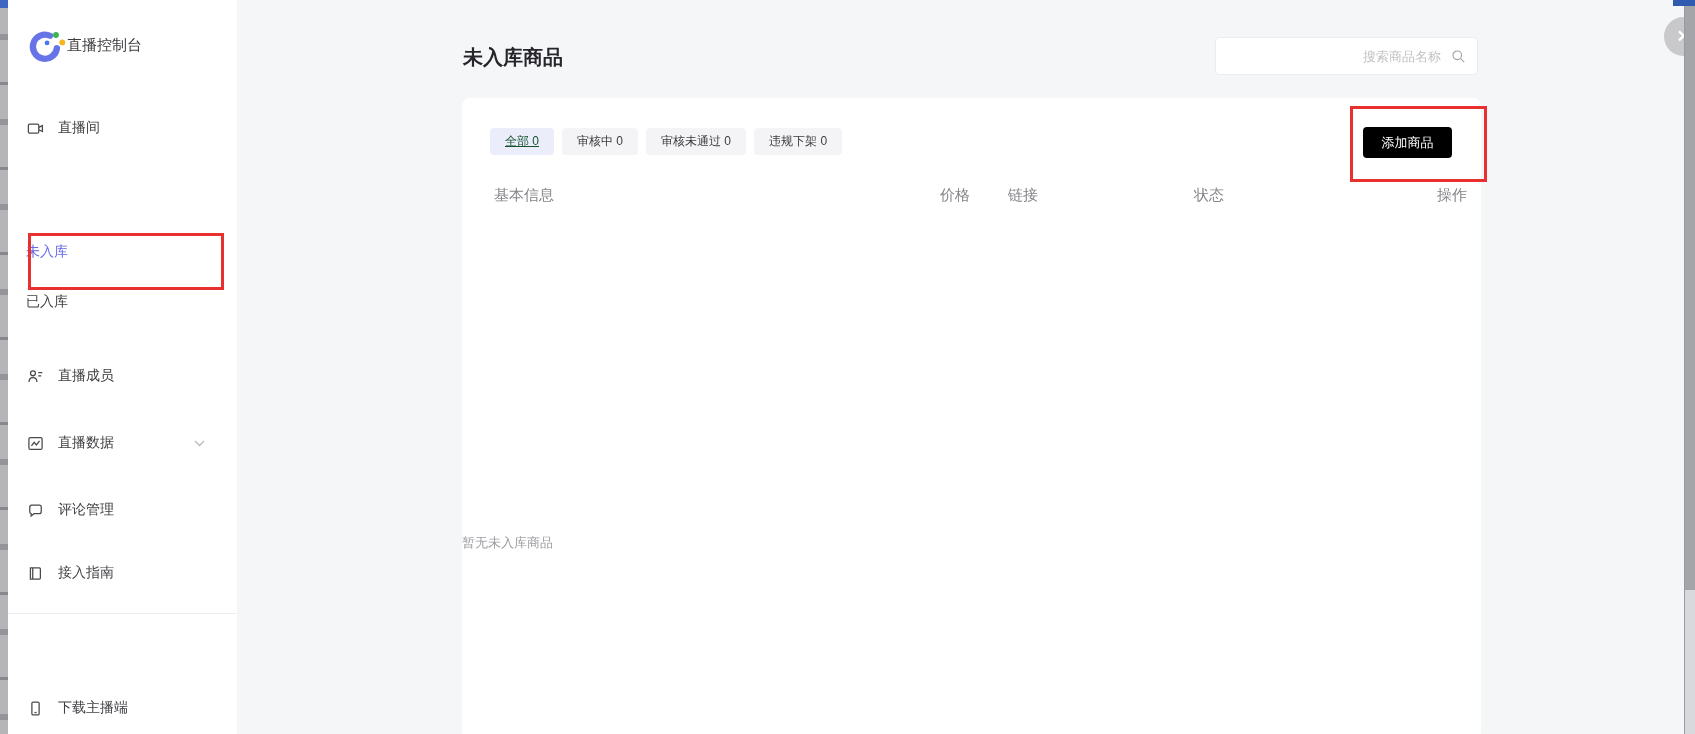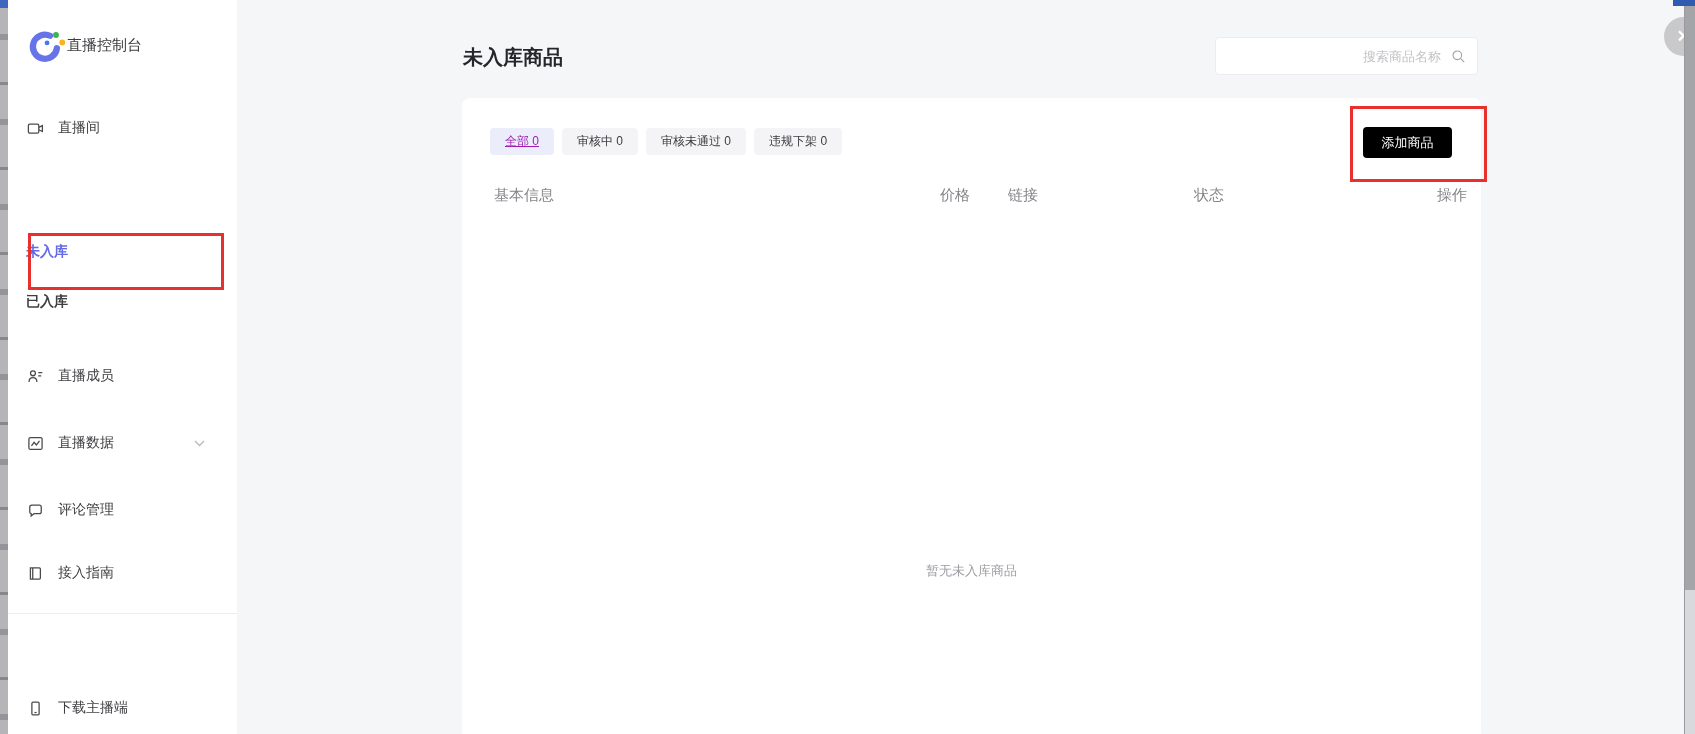--- a/index.html
+++ b/index.html
@@ -15,21 +15,21 @@
     background-image:repeating-linear-gradient(180deg,#b5b5b7 0 34px,#94949a 34px 40px,#b5b5b7 40px 82px,#87878d 82px 85px);}
   .sliver-blue{left:0;top:0;width:8px;height:8px;background:#3e68c0;}
 
   
   .sidebar{left:8px;top:0;width:229px;height:734px;background:#ffffff;}
   .brand{position:absolute;left:17px;top:24px;display:flex;align-items:center;}
   .brand-title{font-size:15px;color:#3e3e42;}
   .nav-item{position:absolute;left:0;width:229px;height:40px;display:flex;align-items:center;
     padding-left:18px;gap:14px;font-size:14px;color:#3f3f43;cursor:pointer;box-sizing:border-box;}
   .nav-item .icn{display:flex;align-items:center;justify-content:center;width:18px;height:18px;}
-  .sub-item{font-weight:bold;}
+  .sub-item{}
   .sub-item.active{color:#6469e6;}
   .chevron{position:absolute;right:32px;top:17px;}
   .sidebar-divider{left:8px;top:613px;width:229px;height:1px;background:#ededf0;}
 
   
   .red-box{border:3px solid #e8302e;z-index:20;background:transparent;}
   .red-box-menu{left:28px;top:233px;width:190px;height:51px;}
   .red-box-add{left:1350px;top:106px;width:131px;height:70px;}
 
   
@@ -40,29 +40,29 @@
     background:transparent;padding:0 36px 0 12px;font-size:13px;color:#333;box-sizing:border-box;
     font-family:"Liberation Sans",sans-serif;text-align:right;}
   .search-box input::placeholder{color:#c2c2c6;}
   .search-icn{position:absolute;right:11px;top:11px;cursor:pointer;}
 
   
   .card{left:462px;top:98px;width:1019px;height:642px;background:#fff;border-radius:8px;}
   .filters{position:absolute;left:28px;top:30px;display:flex;gap:8px;}
   .filter{height:27px;line-height:27px;padding:0 15px;border-radius:4px;font-size:12px;
     background:#f4f4f6;color:#3c3c40;cursor:pointer;white-space:nowrap;}
-  .filter.active{background:#ebedfb;color:#a21caf;text-decoration:underline;}
+  .filter.active{background:#ebedfb;color:#14532d;text-decoration:underline;}
   .add-btn{position:absolute;left:901px;top:29px;width:89px;height:31px;background:#000000;
     color:#fff;font-size:13px;border:none;border-radius:4px;cursor:pointer;
     font-family:"Liberation Sans",sans-serif;}
   .thead{position:absolute;top:88px;left:0;width:100%;height:20px;font-size:15px;color:#85858a;}
   .th{position:absolute;top:0;}
   .th-0{left:32px;}.th-1{left:478px;}.th-2{left:546px;}.th-3{left:732px;}
   .th-4{right:14px;text-align:right;}
-  .empty{position:absolute;top:464px;left:0;width:100%;text-align:center;font-size:13px;color:#9c9ca1;}
+  .empty{position:absolute;top:436px;left:0;width:100%;text-align:left;font-size:13px;color:#9c9ca1;}
 
   
   .close-btn{left:1664px;top:17px;width:39px;height:39px;border-radius:50%;background:#c9c9cc;
     color:#fff;display:flex;align-items:center;justify-content:center;font-size:17px;font-weight:bold;
     z-index:25;cursor:pointer;}
   .scroll-strip{left:1684px;top:0;width:11px;height:734px;background:#d7d9dc;
     border-left:1px solid #9a9a9e;box-sizing:border-box;z-index:30;cursor:pointer;}
   .scroll-thumb{position:absolute;left:0;top:0;width:100%;height:590px;background:#a4a5a8;cursor:grab;}
   .top-blue{left:1673px;top:0;width:22px;height:6px;background:#2f5cb0;z-index:35;}
 

